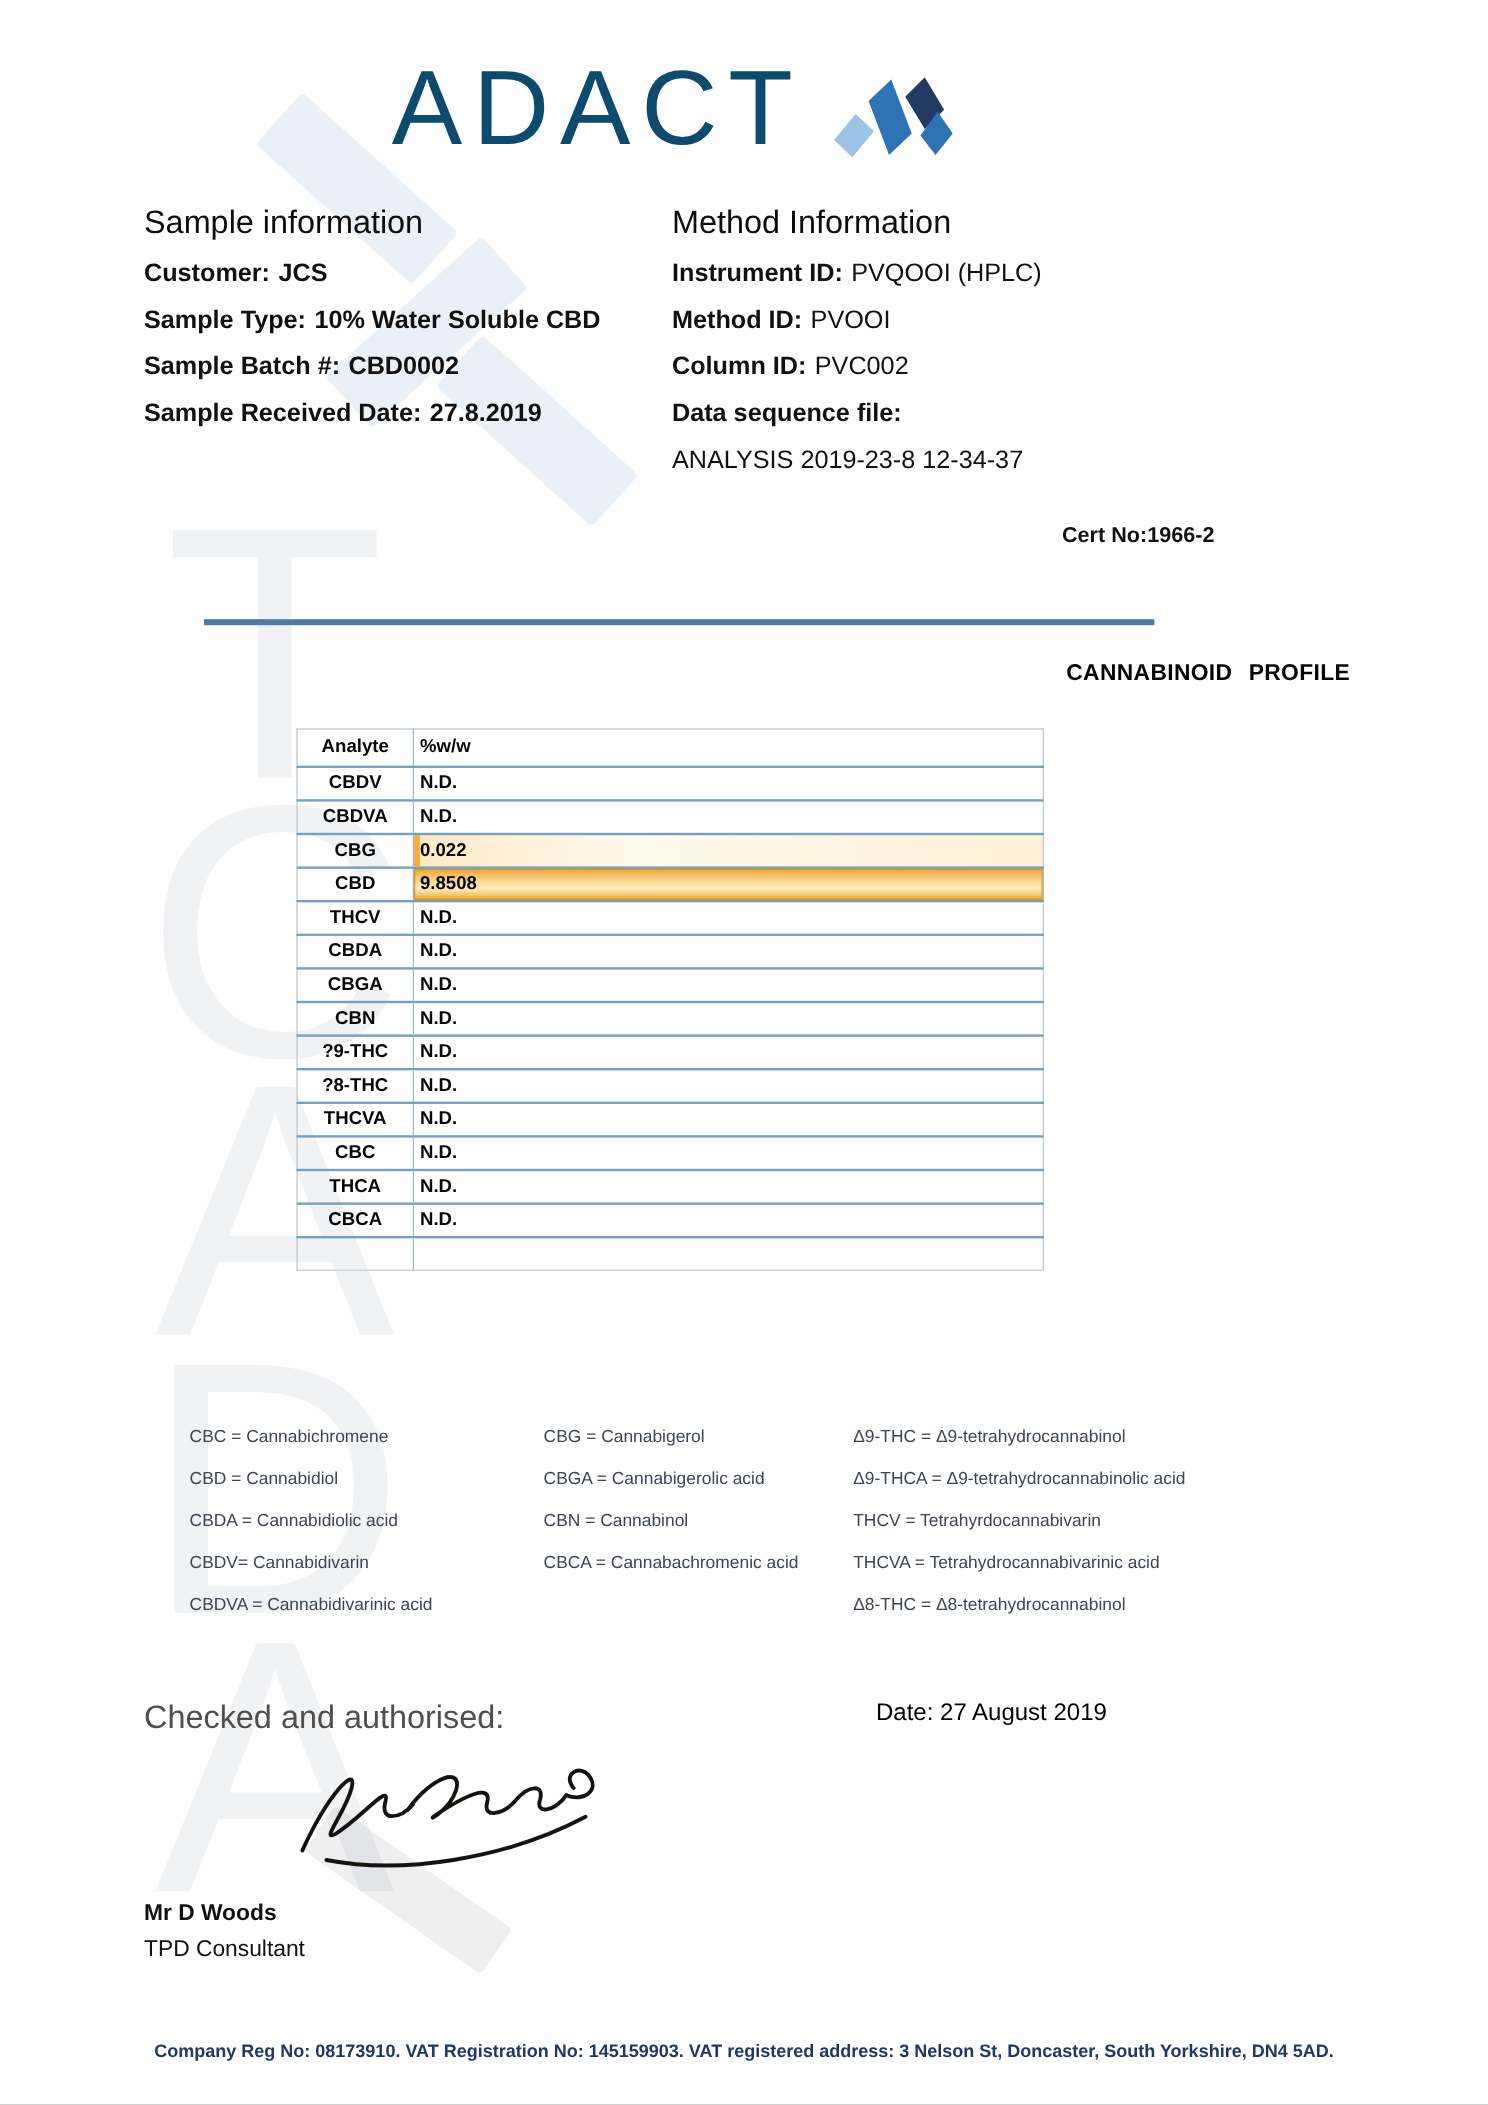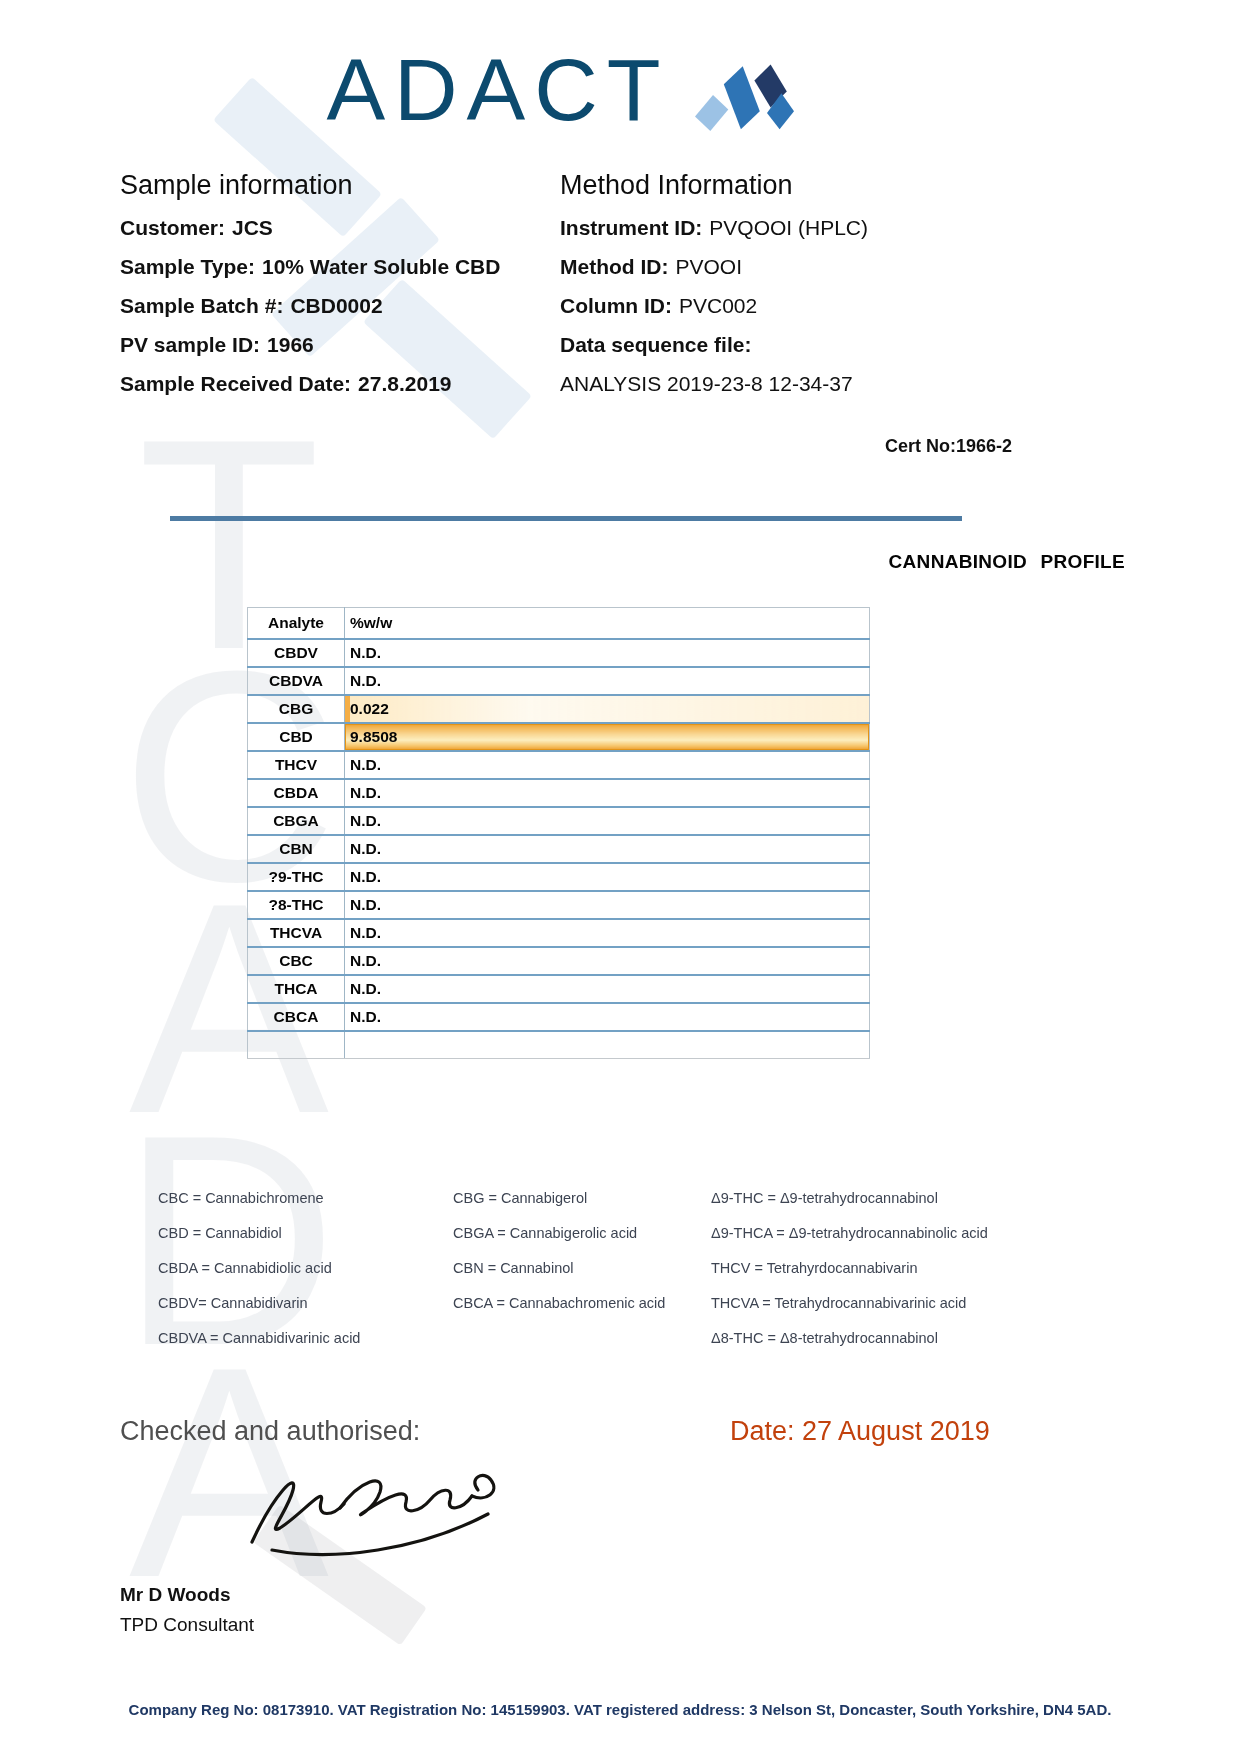--- a/index.html
+++ b/index.html
@@ -57,21 +57,21 @@
     box-shadow:inset 5px 0 0 0 #f5ae45;}
   
   .legend{position:absolute;top:1190px;left:158px;display:flex;z-index:1;}
   .legend-col{display:flex;flex-direction:column;}
   .legend-col.c1{width:295px;}
   .legend-col.c2{width:258px;}
   .legend-col.c3{width:360px;}
   .legend-item{font-size:14.5px;color:#3d4452;margin-bottom:19px;white-space:nowrap;}
   
   .auth-label{position:absolute;top:1416px;left:120px;font-size:27px;color:#4f4f4f;z-index:1;}
-  .date-label{position:absolute;top:1416px;left:730px;font-size:27px;color:#c2410c;z-index:1;}
+  .date-label{position:absolute;top:1416px;left:730px;font-size:20px;color:#000000;z-index:1;}
   .signature{position:absolute;top:1462px;left:238px;z-index:1;}
   .signatory-name{position:absolute;top:1584px;left:120px;font-size:19px;font-weight:700;z-index:1;}
   .signatory-title{position:absolute;top:1614px;left:120px;font-size:19px;font-weight:400;z-index:1;}
   
   .footer{position:absolute;top:1701px;left:0;width:100%;text-align:center;
     font-size:15px;font-weight:700;color:#1f3864;z-index:1;}
 </style>
 </head>
 <body>
 
@@ -105,24 +105,20 @@
       <span class="lbl">Customer:</span>
       <span class="val">JCS</span>
     </div>
     <div class="info-line">
       <span class="lbl">Sample Type:</span>
       <span class="val">10% Water Soluble CBD</span>
     </div>
     <div class="info-line">
       <span class="lbl">Sample Batch #:</span>
       <span class="val">CBD0002</span>
-    </div>
-    <div class="info-line">
-      <span class="lbl">PV sample ID:</span>
-      <span class="val">1966</span>
     </div>
     <div class="info-line">
       <span class="lbl">Sample Received Date:</span>
       <span class="val">27.8.2019</span>
     </div>
   </div>
 
   <div class="info-col method" style="left:560px;">
     <h2>Method Information</h2>
     <div class="info-line">

